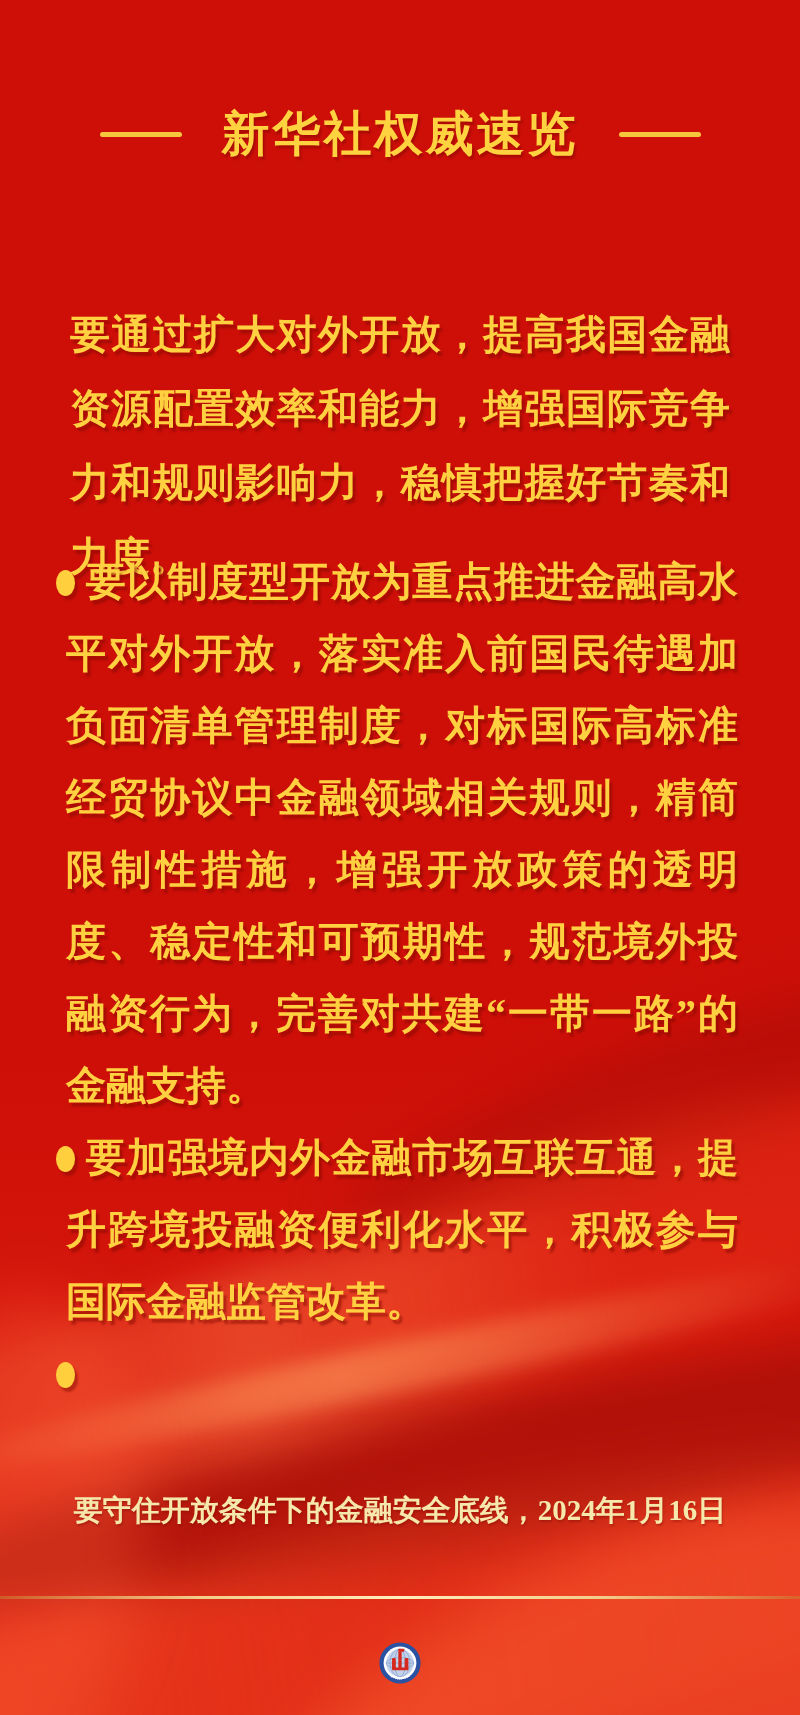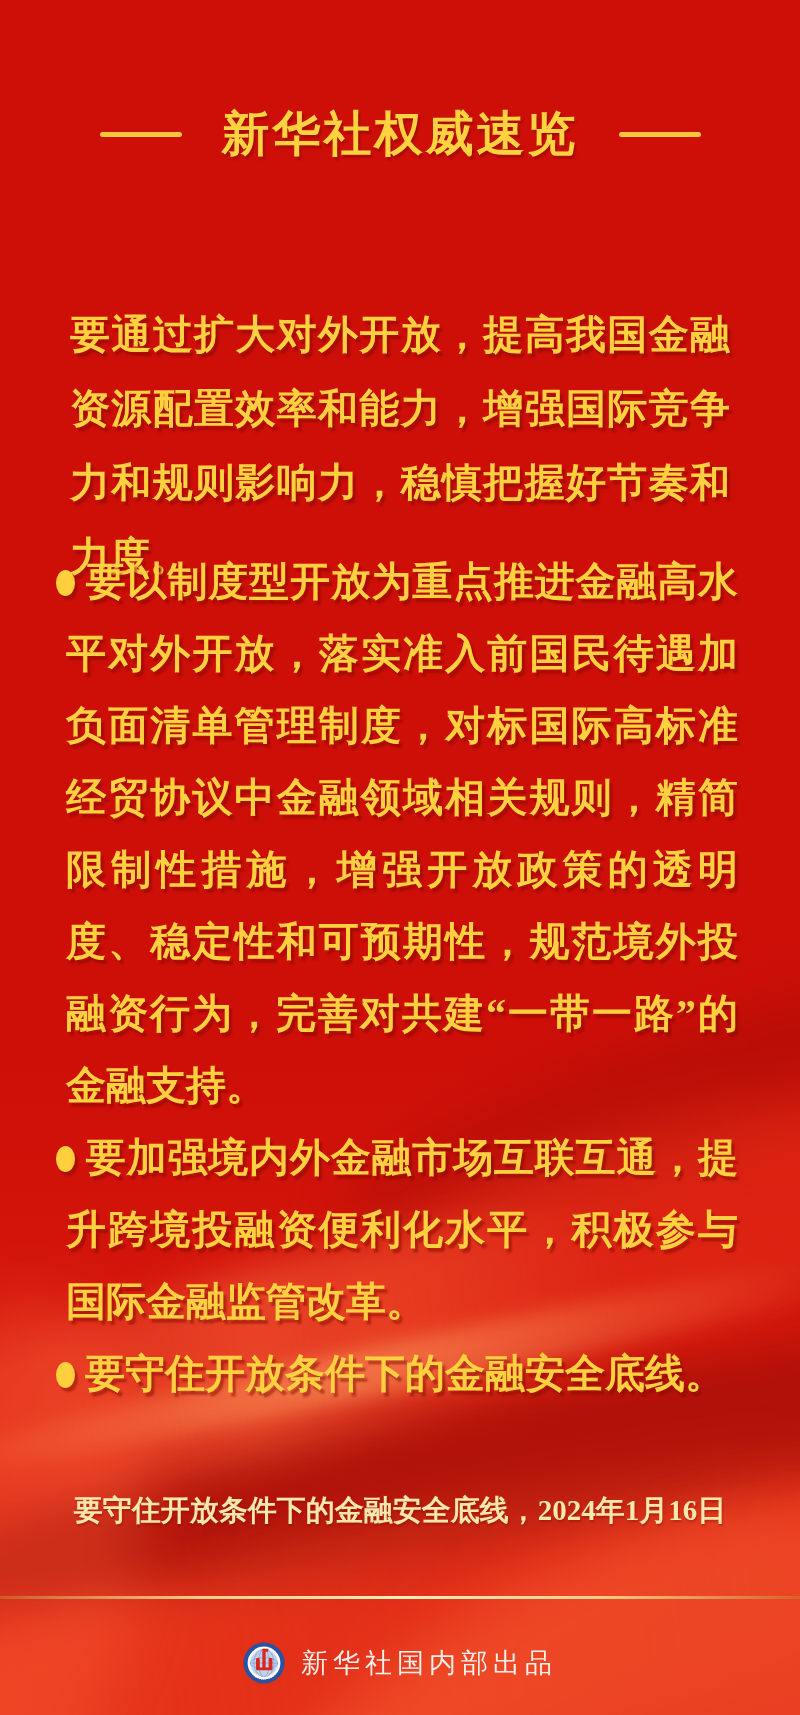--- a/index.html
+++ b/index.html
@@ -106,21 +106,21 @@
     <span class="dash"></span>
     <h1 class="title">新华社权威速览</h1>
     <span class="dash"></span>
   </div>
 
   <p class="intro gold-text">要通过扩大对外开放，提高我国金融资源配置效率和能力，增强国际竞争力和规则影响力，稳慎把握好节奏和力度。</p>
 
   <div class="bullets gold-text">
     <p class="bullet-item"><span class="bullet-dot"></span><span>要以制度型开放为重点推进金融高水平对外开放，落实准入前国民待遇加负面清单管理制度，对标国际高标准经贸协议中金融领域相关规则，精简限制性措施，增强开放政策的透明度、稳定性和可预期性，规范境外投融资行为，完善对共建“一带一路”的金融支持。</span></p>
     <p class="bullet-item"><span class="bullet-dot"></span><span>要加强境内外金融市场互联互通，提升跨境投融资便利化水平，积极参与国际金融监管改革。</span></p>
-    <p class="bullet-item"><span class="bullet-dot"></span><span>要守住开放条件下的金融安全底线。</span></p>
+    <p class="bullet-item"><span class="bullet-dot"></span></p>
   </div>
 
   <div class="attribution">
     <div>要守住开放条件下的金融安全底线，2024年1月16日</div>
   </div>
 
   <div class="gold-line"></div>
   <div class="footer">
     <span class="logo">
       <svg viewBox="0 0 100 100" width="42" height="42" aria-hidden="true">
@@ -141,16 +141,15 @@
           <rect x="31" y="38" width="9" height="27" rx="3"></rect>
           <rect x="61" y="38" width="9" height="27" rx="3"></rect>
           <rect x="31" y="61" width="39" height="6" rx="2"></rect>
         </g>
         <path id="arcBottom" d="M14,64 A38,38 0 0 0 86,64" fill="none"></path>
         <text font-family="Liberation Sans, sans-serif" font-size="11" fill="#ffffff" letter-spacing="2">
           <textPath href="#arcBottom" startOffset="50%" text-anchor="middle">XINHUA</textPath>
         </text>
       </svg>
     </span>
-    <span class="producer">新华社国内部出品</span>
   </div>
 
 </div>
 
 </body></html>

